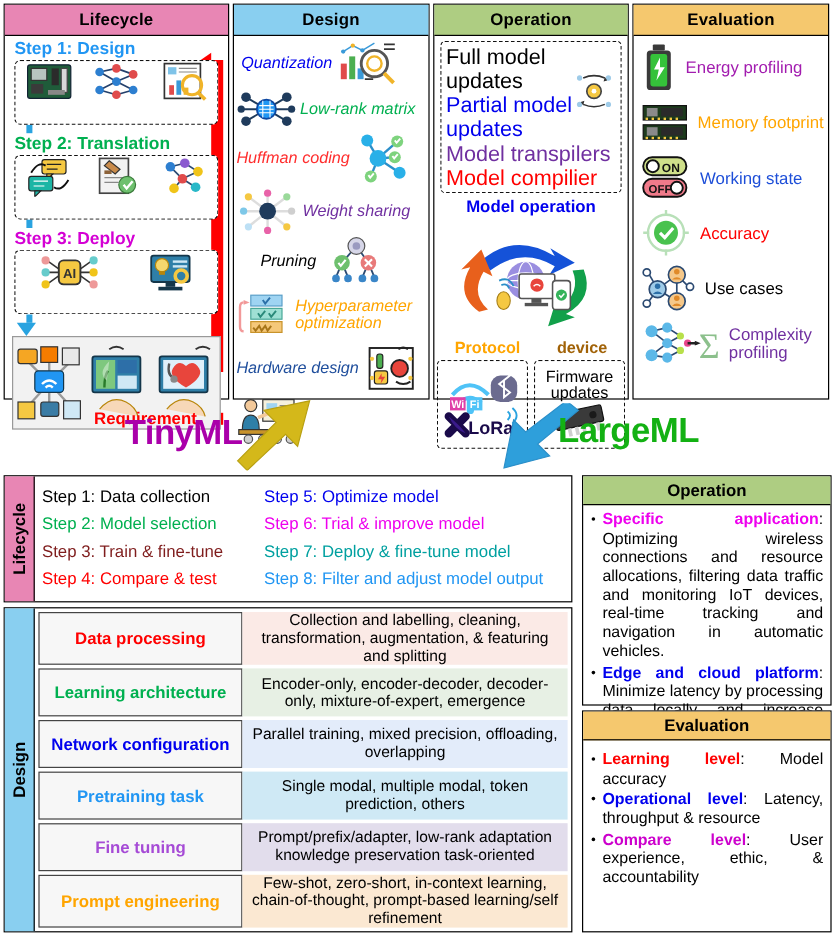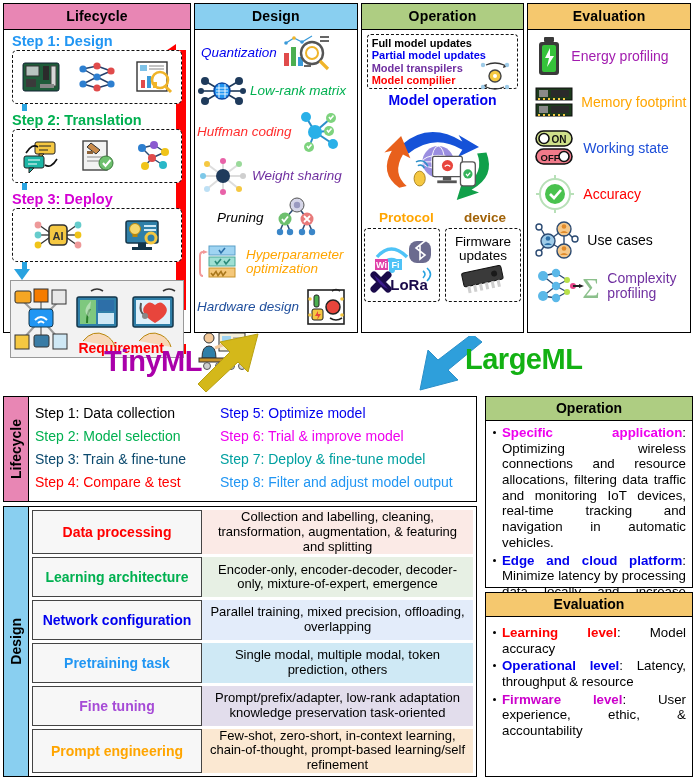--- a/index.html
+++ b/index.html
@@ -27,21 +27,21 @@
     padding:4px 0 5px 0;border-bottom:1px solid #000;
     letter-spacing:.2px;
   }
   .col-body{flex:1;position:relative;padding:2px;}
 
   
   .lc-step{font-weight:bold;font-size:14.5px;margin:1px 0 1px 6px;}
   .dashbox{
     border:1.6px dashed #111;border-radius:5px;
     margin:0 6px;height:52px;position:relative;
-    display:flex;align-items:center;justify-content:space-around;
+    display:flex;align-items:flex-start;justify-content:space-around;
     background:#fff;
   }
   .reqbox{
     border:1px solid #999;background:#f2f2f2;margin:0 4px;
     height:72px;position:relative;display:flex;align-items:center;
     justify-content:space-around;padding:2px;
   }
   .req-label{
     position:absolute;right:19px;bottom:1px;color:#ff0000;
     font-weight:bold;font-size:14px;
@@ -67,21 +67,21 @@
 
   
   .d-row{display:flex;align-items:center;gap:3px;margin:1px 0;font-style:italic;}
   .d-lbl{font-size:13.5px;font-weight:normal;line-height:1.05;}
 
   
   .op-dash{
     border:1.6px dashed #111;border-radius:4px;margin:2px 3px 2px 3px;
     padding:2px 4px;position:relative;
   }
-  .op-dash div{font-size:11px;line-height:1.12;font-weight:bold;}
+  .op-dash div{font-size:18px;line-height:1.12;font-weight:normal;}
   .op-title{text-align:center;color:#0000ee;font-weight:bold;font-size:14px;margin:3px 0 0 0;}
   .cycle{position:relative;height:100px;margin-top:2px;}
   .op-foot{display:flex;justify-content:space-around;font-weight:bold;font-size:13.5px;}
   .op-boxes{display:flex;gap:5px;justify-content:center;margin-top:3px;}
   .op-sub{
     border:1.6px dashed #111;border-radius:4px;width:74px;height:72px;
     position:relative;display:flex;flex-direction:column;align-items:center;
     justify-content:center;
   }
 
@@ -810,21 +810,21 @@
     <div class="lc2-body">
       <div class="lc2-row">
         <span class="lc2-a" style="color:#000000">Step 1: Data collection</span>
         <span class="lc2-b" style="color:#0000ee">Step 5: Optimize model</span>
       </div>
       <div class="lc2-row">
         <span class="lc2-a" style="color:#00b050">Step 2: Model selection</span>
         <span class="lc2-b" style="color:#ee00ee">Step 6: Trial &amp; improve model</span>
       </div>
       <div class="lc2-row">
-        <span class="lc2-a" style="color:#0c4a6e">Step 3: Train &amp; fine-tune</span>
+        <span class="lc2-a" style="color:#7f1d1d">Step 3: Train &amp; fine-tune</span>
         <span class="lc2-b" style="color:#00a0a0">Step 7: Deploy &amp; fine-tune model</span>
       </div>
       <div class="lc2-row">
         <span class="lc2-a" style="color:#ff0000">Step 4: Compare &amp; test</span>
         <span class="lc2-b" style="color:#2196f3">Step 8: Filter and adjust model output</span>
       </div>
     </div>
   </div>
 
   <div class="dsgn">
@@ -875,18 +875,18 @@
   <div class="rpanel ev-r">
     <div class="rpanel-head" style="background:#f5c86e">Evaluation</div>
     <div class="rpanel-body" style="padding-top:8px">
       <div class="bullet-li">
         <b style="color:#ff0000">Learning level</b><span>: Model accuracy</span>
       </div>
       <div class="bullet-li">
         <b style="color:#0000ee">Operational level</b><span>: Latency, throughput &amp; resource</span>
       </div>
       <div class="bullet-li">
-        <b style="color:#cc00cc">Firmware level</b><span>: User experience, ethic, &amp; accountability</span>
+        <b style="color:#cc00cc">Compare level</b><span>: User experience, ethic, &amp; accountability</span>
       </div>
     </div>
   </div>
 
 </div>
 
 </body></html>

